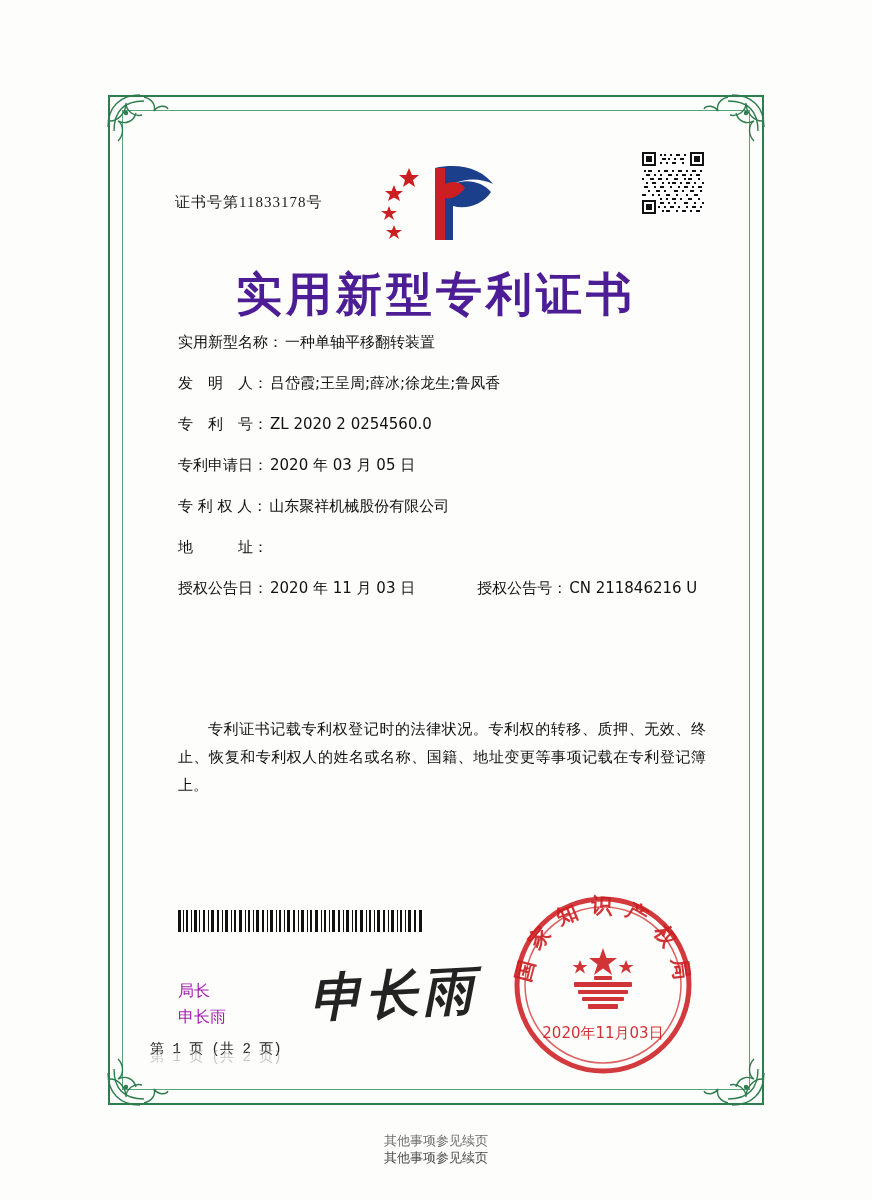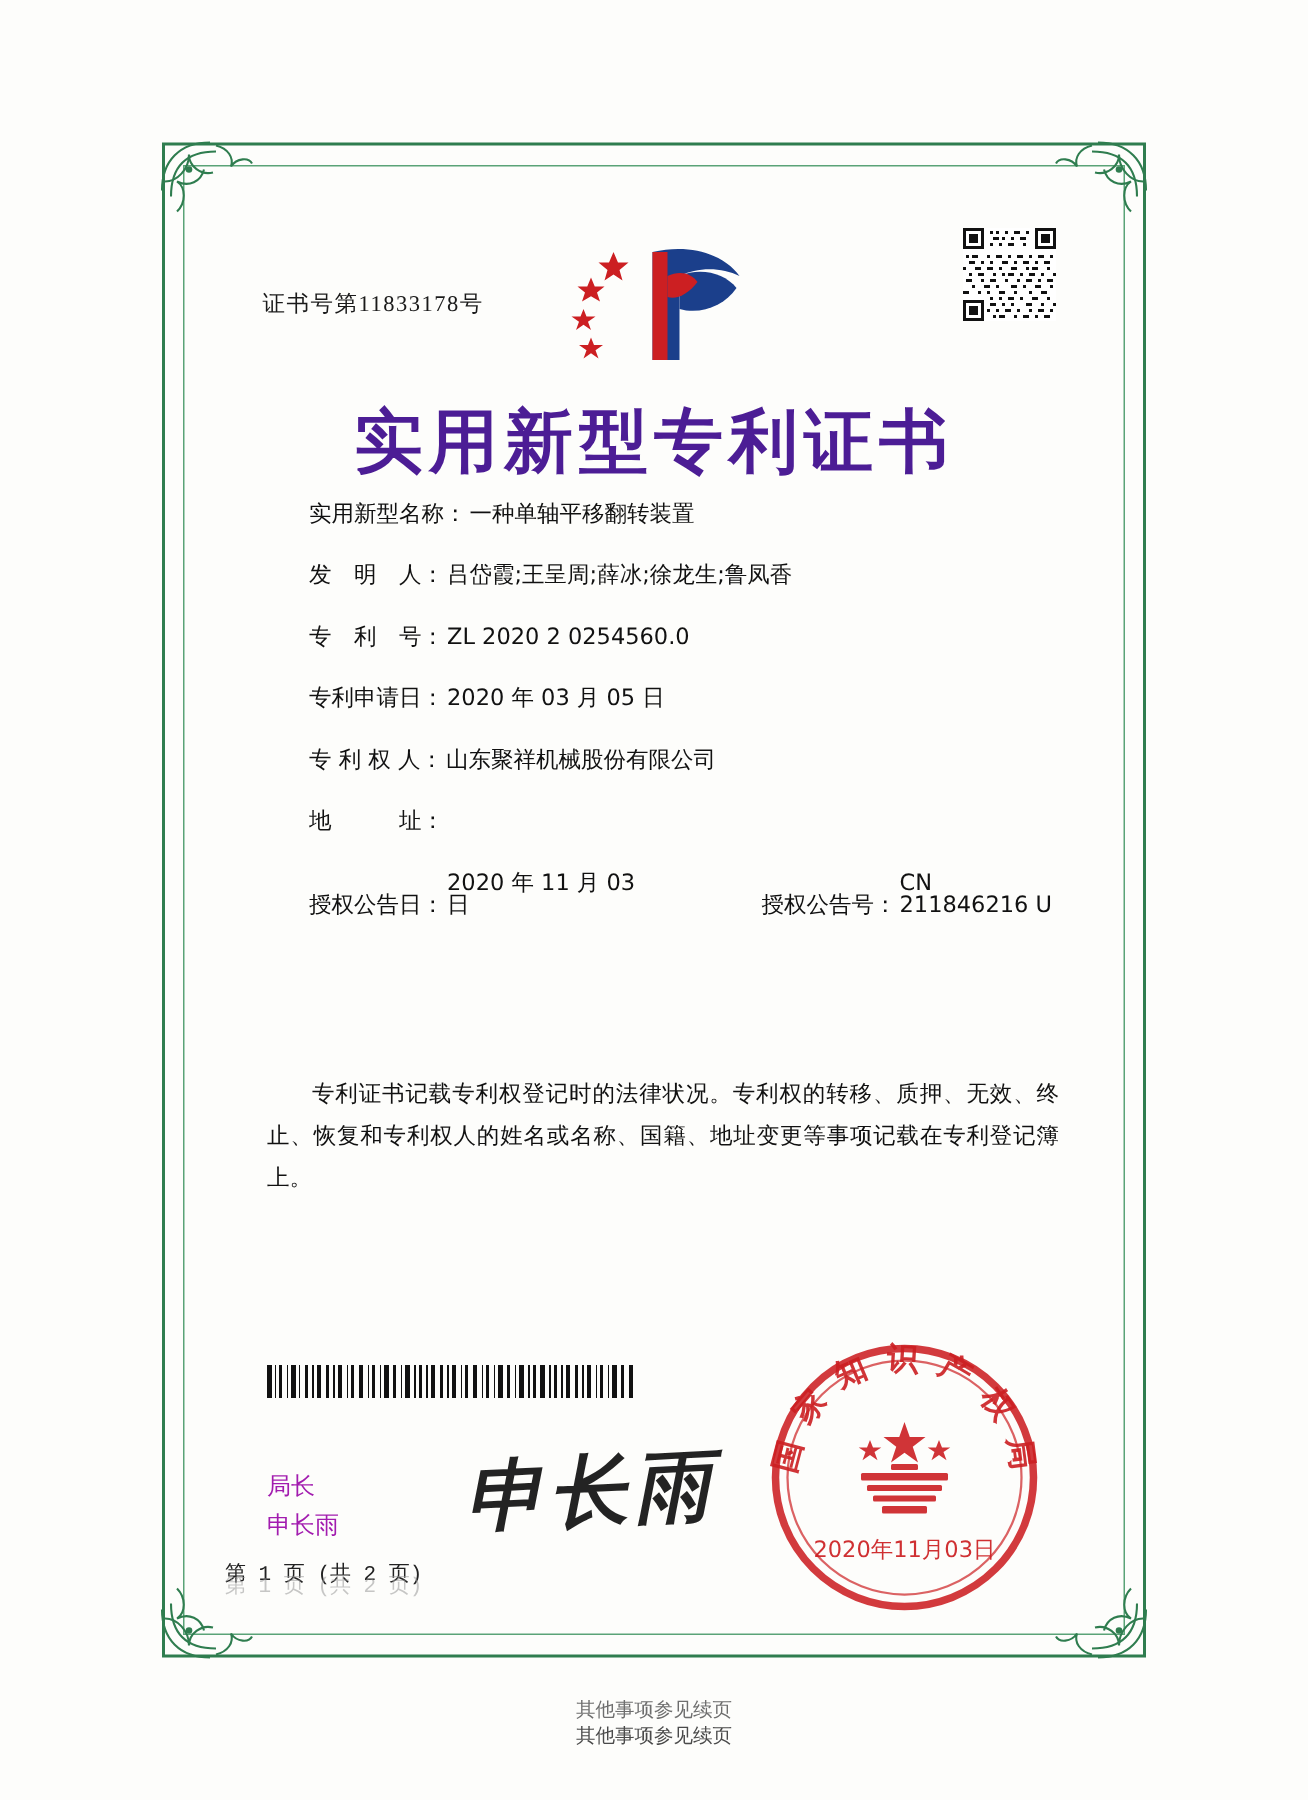--- a/index.html
+++ b/index.html
@@ -75,21 +75,21 @@
     letter-spacing:4px;
   }
 
   .fields{
     position:absolute;left:28px;right:10px;top:205px;
     font-family:"DejaVu Sans", sans-serif;
     font-size:15px;color:#111;
     line-height:1.0;
   }
   .field{display:flex;margin-bottom:26px;align-items:baseline;}
-  .f-label{white-space:pre;margin-left:28px;}
+  .f-label{white-space:pre;}
   .f-value{margin-left:2px;}
   .field-inline{display:flex;margin-bottom:26px;align-items:flex-end;}
   .gap{width:62px;}
 
   .paras{
     position:absolute;left:28px;right:16px;top:585px;
     font-family:"DejaVu Sans", sans-serif;
     font-size:15px;color:#111;
     line-height:28px;
     text-align:justify;

